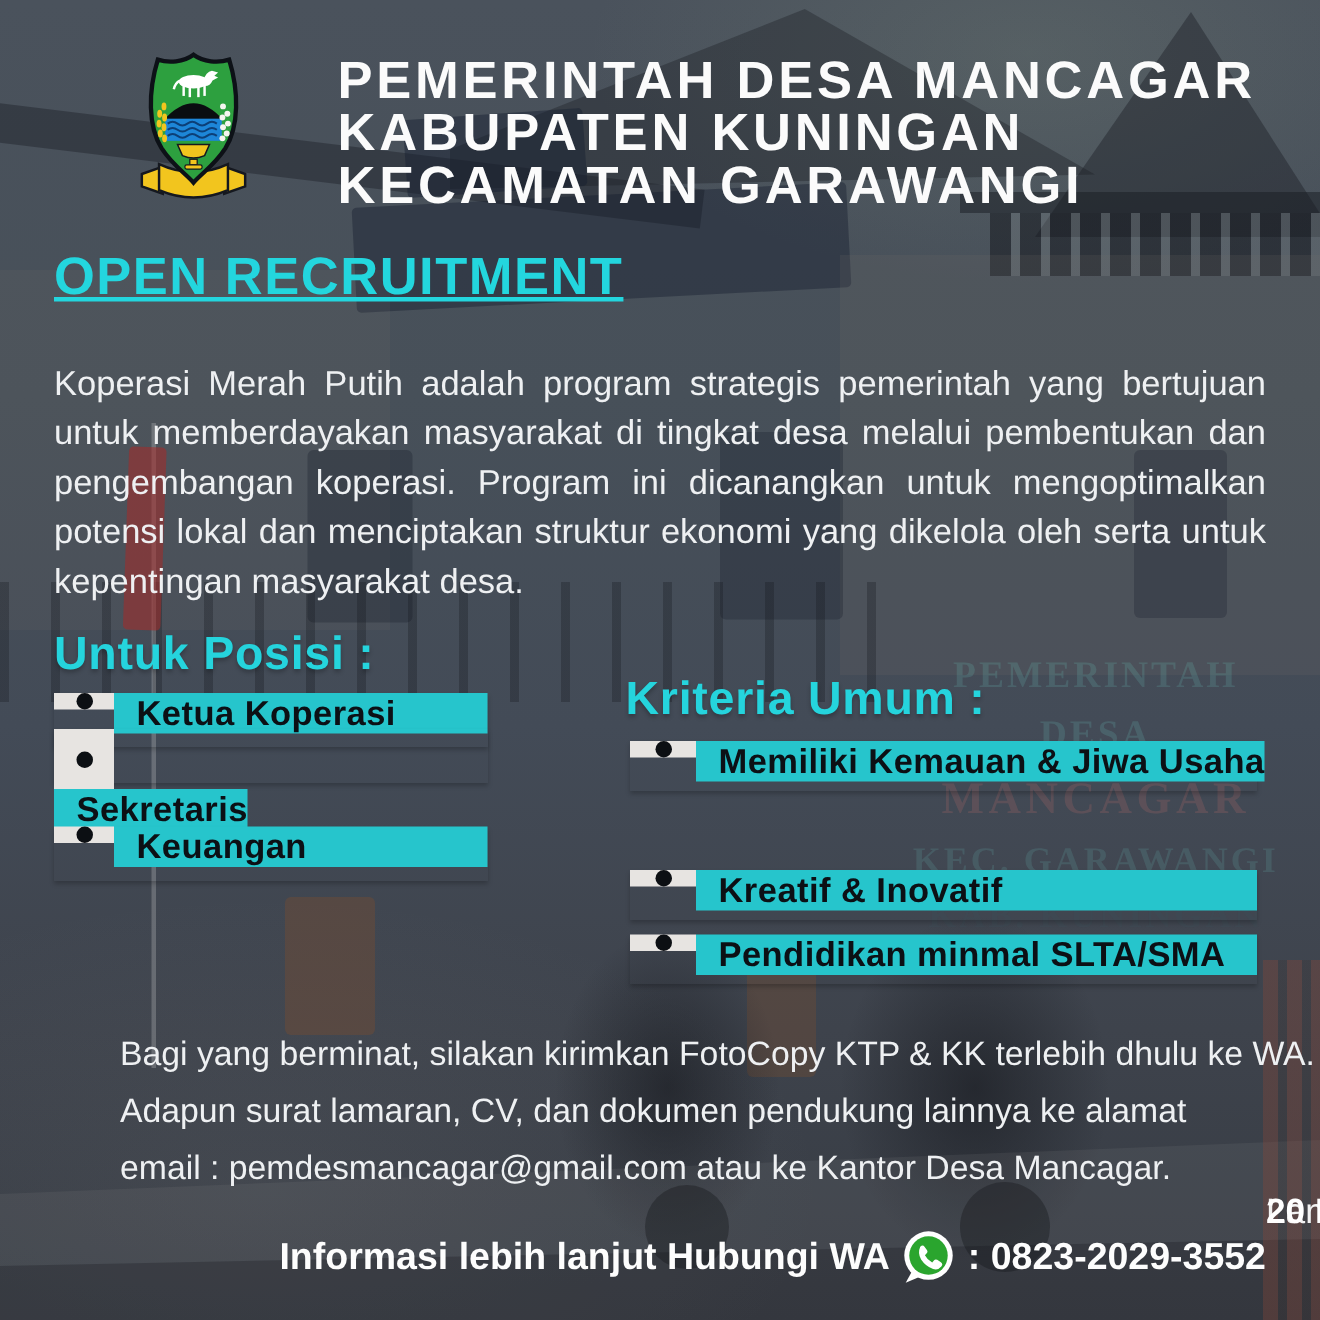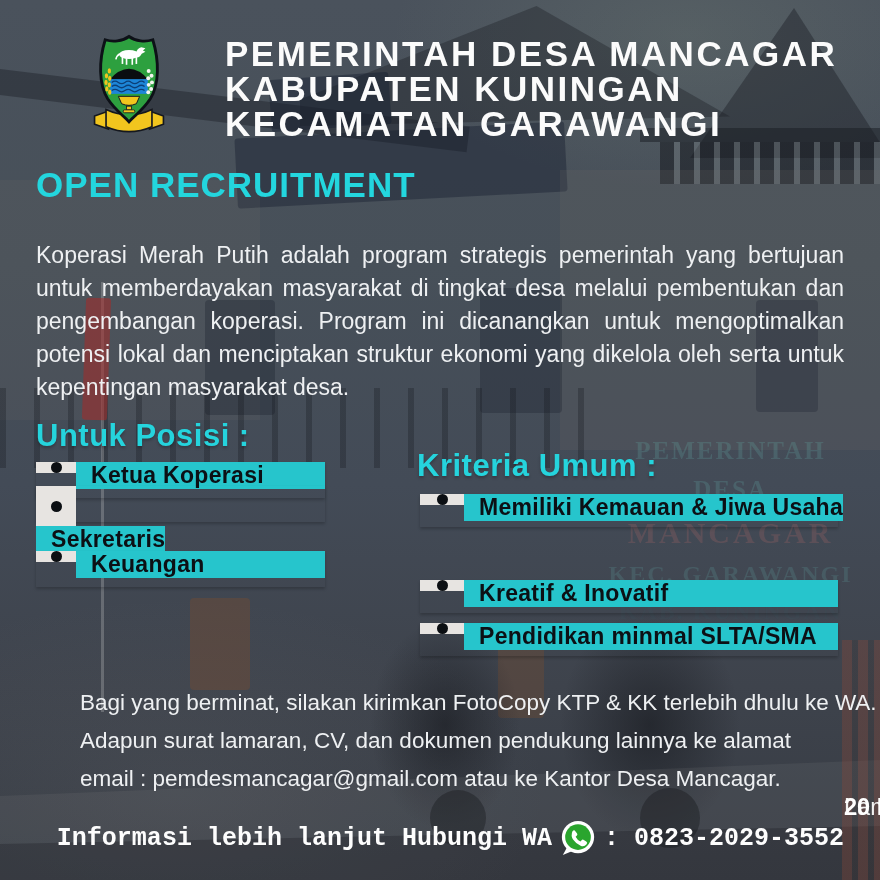--- a/index.html
+++ b/index.html
@@ -49,21 +49,21 @@
   .fence-right{left:842px;top:640px;width:38px;height:240px;
     background:repeating-linear-gradient(90deg,rgba(135,70,55,.35) 0 10px,rgba(60,45,40,.2) 10px 16px);}
 
   .content,.content *{position:absolute;}
   .content{inset:0;color:#fff;}
 
   .logo{left:88px;top:33px;width:82px;height:107px;}
   .title{left:200px;top:36px;font-weight:800;font-size:35px;line-height:35px;letter-spacing:2.5px;color:#fbfbfb;white-space:nowrap;margin-left:25px;}
   .title div{position:static;}
 
-  .open-label{left:36px;top:165px;font-size:35px;font-weight:800;letter-spacing:1px;color:#23d6de;white-space:nowrap;}
+  .open-label{left:36px;top:165px;font-size:35px;font-weight:800;letter-spacing:1px;color:#23d6de;white-space:nowrap;text-decoration:underline;}
   .subtitle{left:36px;top:203px;font-size:27px;font-weight:800;letter-spacing:.5px;white-space:nowrap;color:#f4f4f4;}
   .subtitle span{position:static;}
   .subtitle .red{color:#e63e3e;}
 
   .desc{left:36px;top:239px;width:808px;font-size:23px;line-height:33px;text-align:justify;color:#eef0f2;}
 
   .sec-heading{font-size:31px;font-weight:800;letter-spacing:.5px;color:#25d4dd;text-shadow:0 2px 3px rgba(0,0,0,.25);white-space:nowrap;}
   .h-posisi{left:36px;top:418px;}
   .h-kriteria{left:417px;top:448px;}
 
@@ -75,21 +75,21 @@
   .pos-row{left:36px;width:289px;height:36px;}
   .crit-row{left:420px;width:418px;height:33px;}
   .crit-row .chip{width:44px;flex-basis:44px;}
 
   .instructions{left:36px;top:684px;width:812px;font-size:22.5px;line-height:38px;color:#eef0f2;white-space:nowrap;}
   .instructions div{position:static;margin-left:44px;}
 
   .deadline{right:36px;top:794px;font-size:23.5px;color:#f2f2f2;white-space:nowrap;}
   .deadline b{font-weight:800;color:#fff;}
   .contact{right:36px;top:818px;height:40px;display:flex;align-items:center;font-size:25px;font-weight:800;color:#fdfdfd;white-space:nowrap;}
-  .contact span{position:static;font-family:Liberation Mono, monospace;}
+  .contact span{position:static;}
   .wa-icon{position:static;width:38px;height:38px;margin:0 7px;}
 </style>
 </head>
 <body>
 
 <div class="poster">
 
   <div class="bg">
     <div class="eave1"></div>
     <div class="eave2"></div>

